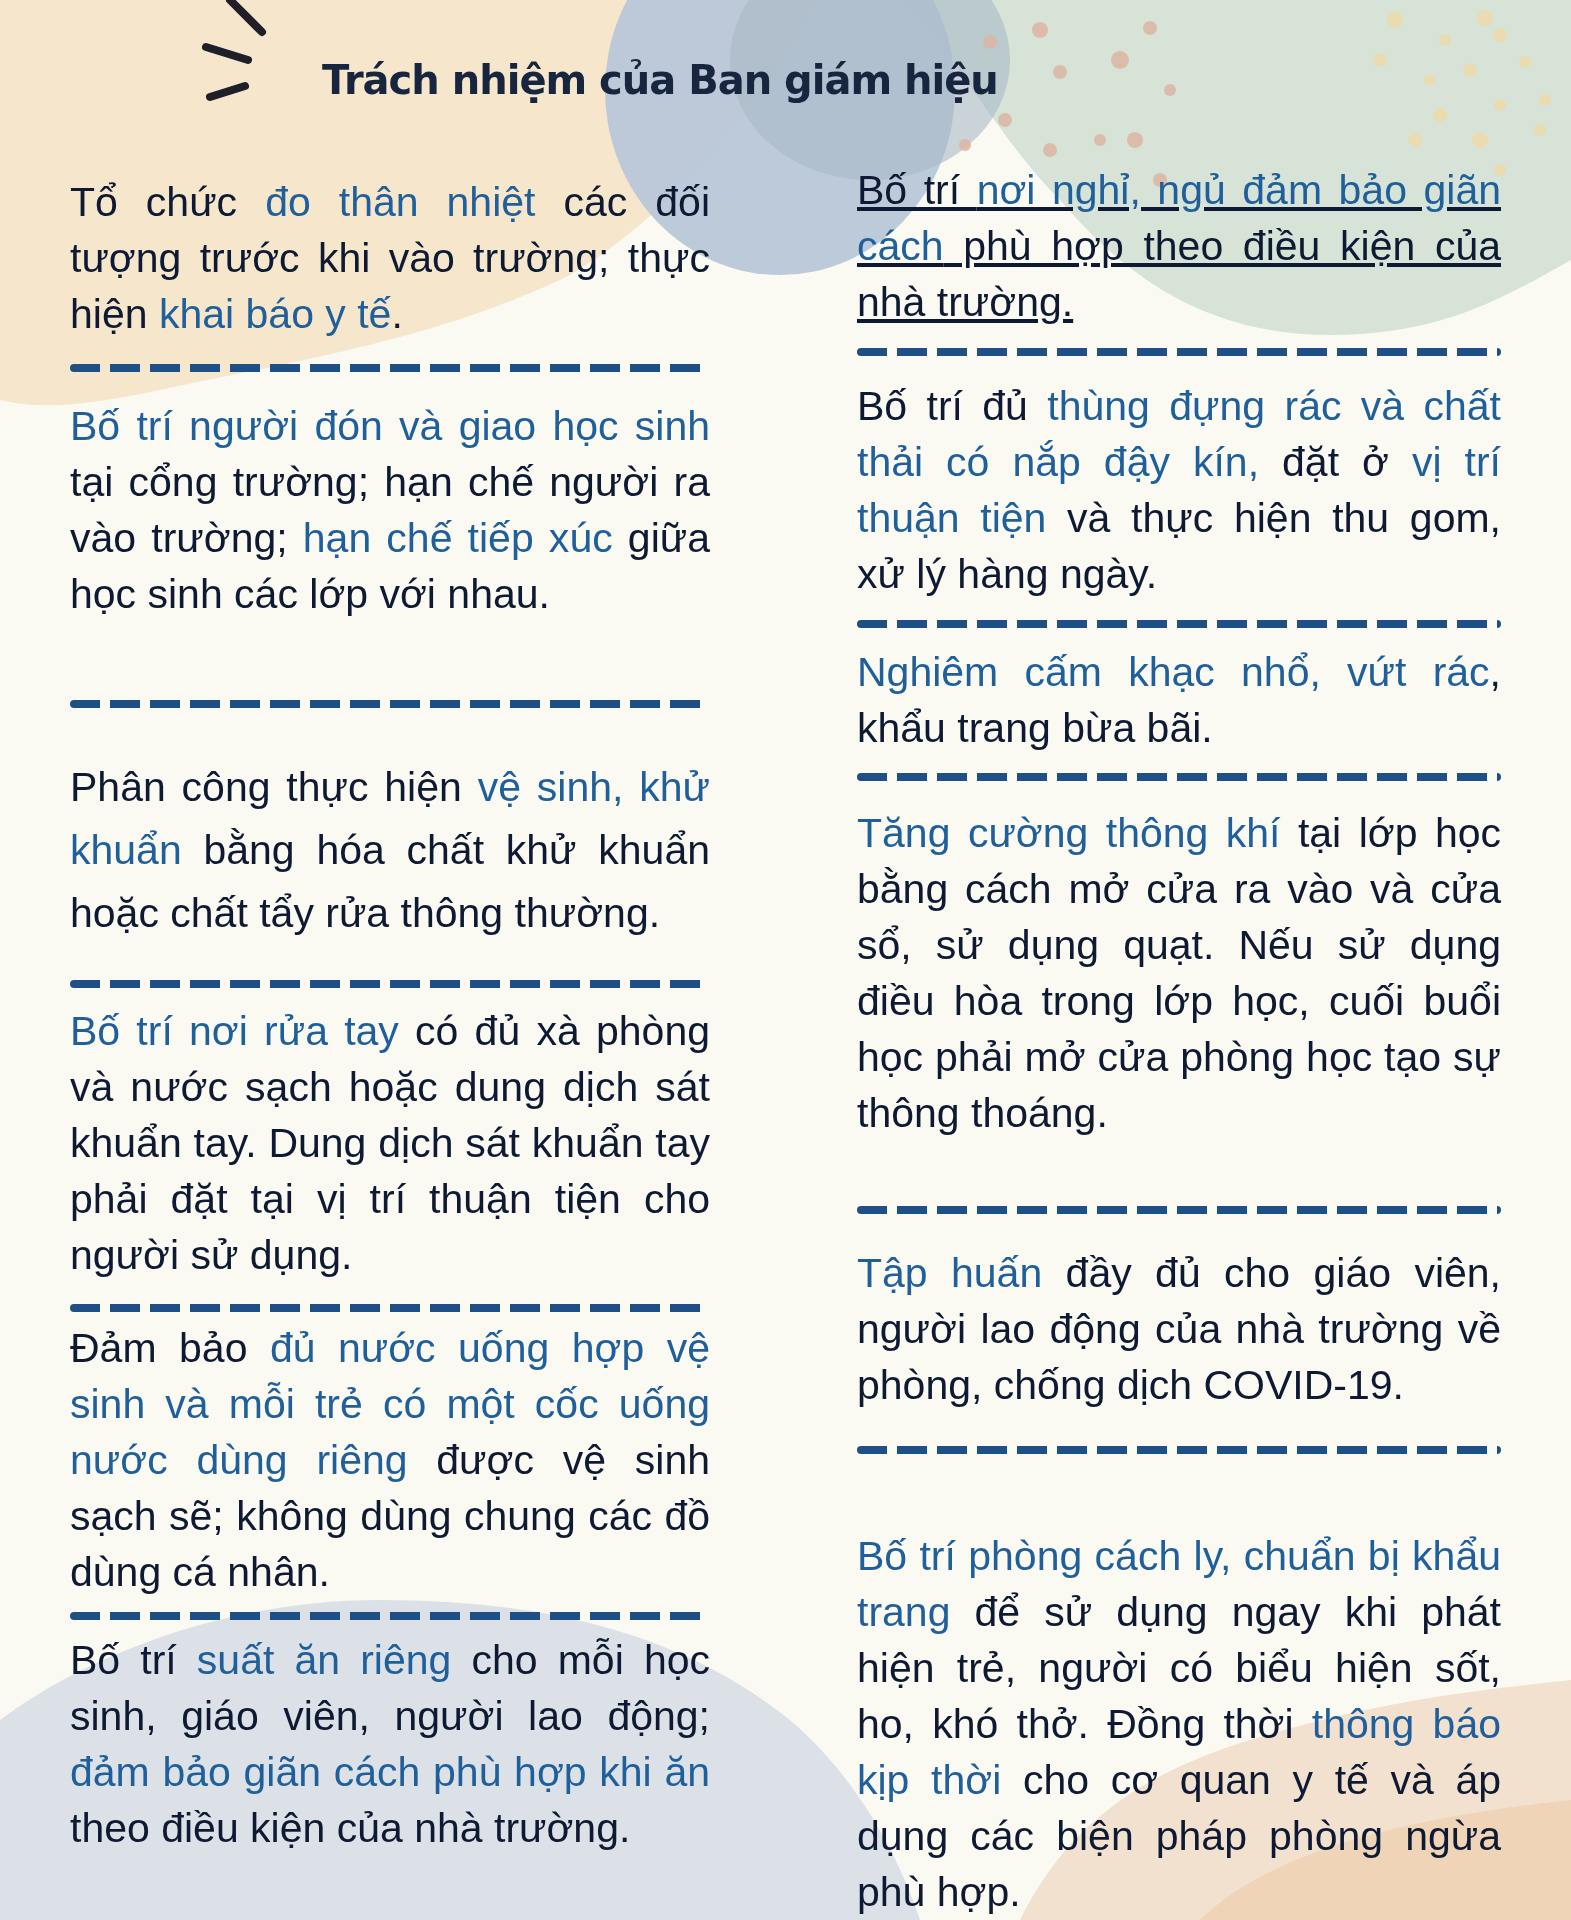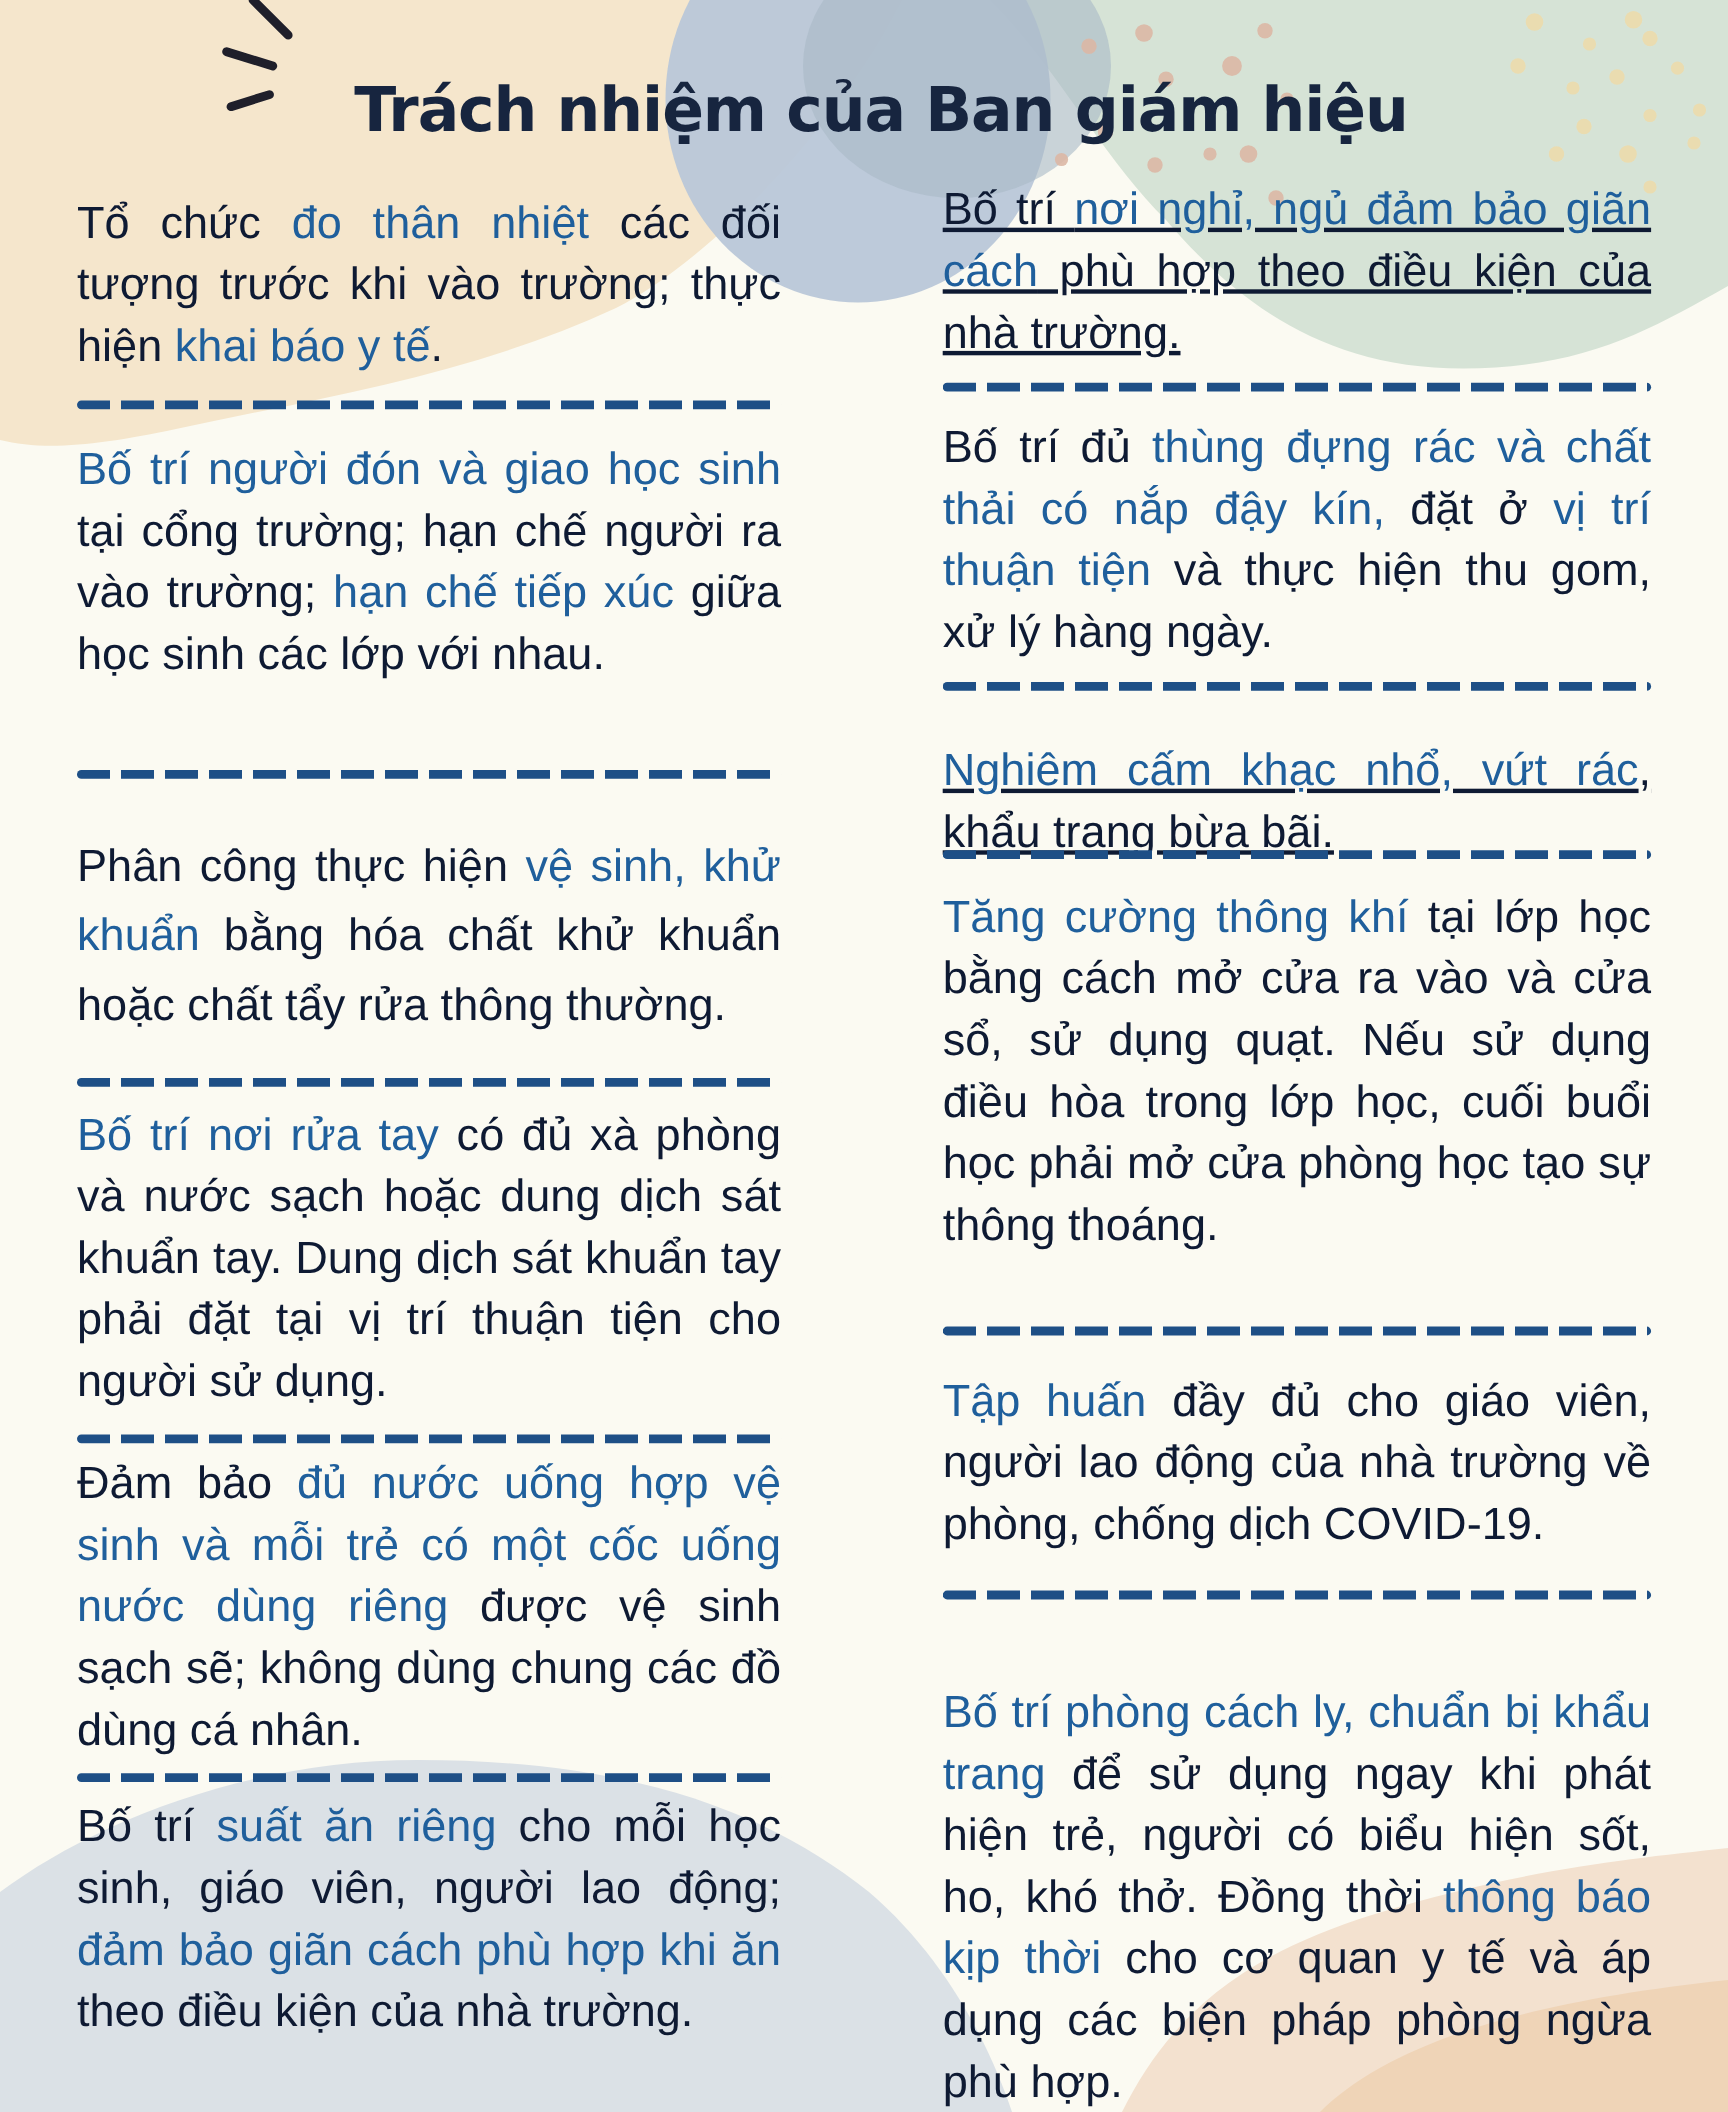--- a/index.html
+++ b/index.html
@@ -1,18 +1,18 @@
 <!DOCTYPE html>
 <html><head>
 <meta charset="utf-8">
 <style>
   html,body{margin:0;padding:0;}
   body{width:1571px;height:1920px;position:relative;overflow:hidden;background:#fbfaf2;font-family:"Liberation Sans","DejaVu Sans",sans-serif;}
   .bg{position:absolute;inset:0;overflow:hidden;z-index:0;}
-  .title{position:absolute;left:322px;top:30px;font-family:"DejaVu Sans",sans-serif;font-weight:bold;font-size:56px;color:#17253f;letter-spacing:-1px;z-index:2;white-space:nowrap;}
+  .title{position:absolute;left:322px;top:30px;font-family:"DejaVu Sans",sans-serif;font-weight:bold;font-size:40px;color:#17253f;letter-spacing:-1px;z-index:2;white-space:nowrap;}
   .strokes{position:absolute;left:190px;top:0;z-index:2;}
   .col{position:absolute;z-index:2;}
   .block{position:absolute;left:0;right:0;font-size:41px;color:#0e1a33;text-align:justify;text-align-last:left;line-height:56px;}
   .block .hl{color:#1f5f9c;}
   .divider{position:absolute;left:0;right:0;height:8px;
     background-image:repeating-linear-gradient(to right,#1e4f86 0,#1e4f86 30px,transparent 30px,transparent 40px);border-radius:4px;}
 </style>
 </head>
 <body>
 
@@ -85,20 +85,20 @@
   <div class="block" style="top:1320px;"><span>Đảm bảo </span><span class="hl">đủ nước uống hợp vệ sinh và mỗi trẻ có một cốc uống nước dùng riêng</span><span> được vệ sinh sạch sẽ; không dùng chung các đồ dùng cá nhân.</span></div>
   <div class="divider" style="top:1612px;"></div>
   <div class="block" style="top:1632px;"><span>Bố trí </span><span class="hl">suất ăn riêng</span><span> cho mỗi học sinh, giáo viên, người lao động; </span><span class="hl">đảm bảo giãn cách phù hợp khi ăn</span><span> theo điều kiện của nhà trường.</span></div>
 </div>
 
 <div class="col" id="right-col" style="left:857px;top:0;width:644px;height:1920px;">
   <div class="block" style="top:162px;text-decoration:underline;"><span>Bố trí </span><span class="hl">nơi nghỉ, ngủ đảm bảo giãn cách</span><span> phù hợp theo điều kiện của nhà trường.</span></div>
   <div class="divider" style="top:348px;"></div>
   <div class="block" style="top:378px;"><span>Bố trí đủ </span><span class="hl">thùng đựng rác và chất thải có nắp đậy kín,</span><span> đặt ở </span><span class="hl">vị trí thuận tiện</span><span> và thực hiện thu gom, xử lý hàng ngày.</span></div>
   <div class="divider" style="top:620px;"></div>
-  <div class="block" style="top:672px;text-decoration:underline;"><span class="hl">Nghiêm cấm khạc nhổ, vứt rác</span><span>, khẩu trang bừa bãi.</span></div>
+  <div class="block" style="top:644px;"><span class="hl">Nghiêm cấm khạc nhổ, vứt rác</span><span>, khẩu trang bừa bãi.</span></div>
   <div class="divider" style="top:773px;"></div>
   <div class="block" style="top:805px;"><span class="hl">Tăng cường thông khí</span><span> tại lớp học bằng cách mở cửa ra vào và cửa sổ, sử dụng quạt. Nếu sử dụng điều hòa trong lớp học, cuối buổi học phải mở cửa phòng học tạo sự thông thoáng.</span></div>
   <div class="divider" style="top:1206px;"></div>
   <div class="block" style="top:1245px;"><span class="hl">Tập huấn</span><span> đầy đủ cho giáo viên, người lao động của nhà trường về phòng, chống dịch COVID-19.</span></div>
   <div class="divider" style="top:1446px;"></div>
   <div class="block" style="top:1528px;"><span class="hl">Bố trí phòng cách ly, chuẩn bị khẩu trang</span><span> để sử dụng ngay khi phát hiện trẻ, người có biểu hiện sốt, ho, khó thở. Đồng thời </span><span class="hl">thông báo kịp thời</span><span> cho cơ quan y tế và áp dụng các biện pháp phòng ngừa phù hợp.</span></div>
 </div>
 
 </body></html>

